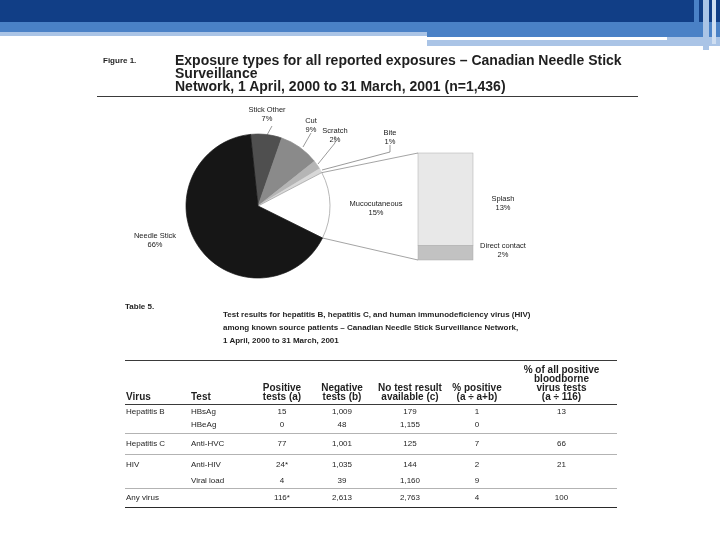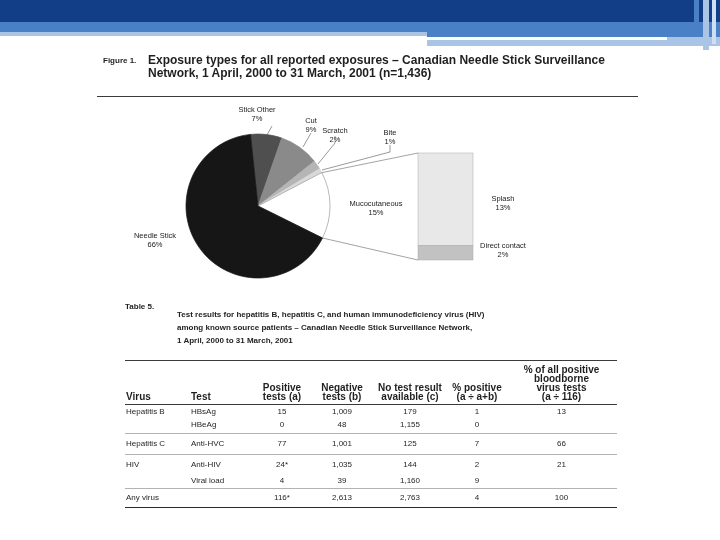--- a/index.html
+++ b/index.html
@@ -10,36 +10,36 @@
     -webkit-font-smoothing:antialiased;
   }
   .abs { position:absolute; }
 
   
   .bar { position:absolute; }
 
   
   .fig-title { left:103px; top:54px; width:530px; display:flex; }
   .fig-title .lbl { width:45px; font-weight:bold; font-size:8px; line-height:13px; }
-  .fig-title .txt { flex:1; font-weight:bold; font-size:12px; line-height:13px; white-space:pre-line; }
+  .fig-title .txt { flex:1; font-weight:bold; font-size:14px; line-height:13px; white-space:pre-line;margin-left:27px; }
   .rule { position:absolute; background:#3a3a3a; height:1px; }
 
   .fig-canvas { left:95px; top:100px; width:470px; height:190px; }
   svg { position:absolute; left:0; top:0; overflow:visible; }
 
   .plabel {
     position:absolute; transform:translateX(-50%);
     text-align:center; font-size:7.5px; line-height:9px; color:#1c1c1c;
     white-space:nowrap;
   }
   .plabel span { display:block; }
 
   
   .tbl-block { left:125px; top:300px; width:492px; }
-  .tbl-title { display:flex; }
+  .tbl-title { display:flex;gap:46px; }
   .tbl-title .lbl { width:52px; font-weight:bold; font-size:8px; line-height:13px; }
   .tbl-title .txt { flex:1; font-weight:bold; font-size:8px; line-height:13px; white-space:pre-line;margin-top:8px; }
 
   table { width:492px; border-collapse:collapse; table-layout:fixed; margin-top:13px;
           border-top:1px solid #3a3a3a; border-bottom:1.5px solid #2a2a2a; }
   thead th {
     font-size:10px; font-weight:bold; line-height:9px; vertical-align:bottom;
     padding:4px 1px 3px; white-space:pre-line; border-bottom:1px solid #3a3a3a;
   }
   tbody td { font-size:8px; line-height:9px; vertical-align:top; padding:2px 1px 1px; }
@@ -80,21 +80,21 @@
       <rect x="323" y="53" width="55" height="92.73333333333333" fill="#e8e8e8" stroke="#aaa" stroke-width="0.5"></rect>
       <rect x="323" y="145.73333333333335" width="55" height="14.266666666666666" fill="#c2c2c2" stroke="#aaa" stroke-width="0.5"></rect>
       <line x1="226.80665770464748" y1="72.64268547136996" x2="323" y2="53" stroke="#666" stroke-width="0.6"></line>
       <line x1="227.4912467372377" y1="138.0137329013148" x2="323" y2="160" stroke="#666" stroke-width="0.6"></line>
       <polyline points="177,26 172,35" fill="none" stroke="#555" stroke-width="0.6"></polyline>
       <polyline points="216,33 208,47" fill="none" stroke="#555" stroke-width="0.6"></polyline>
       <polyline points="240,36 240,43 223,64" fill="none" stroke="#555" stroke-width="0.6"></polyline>
       <polyline points="295,45 295,52 227,70" fill="none" stroke="#555" stroke-width="0.6"></polyline>
     </svg>
 
-  <div class="plabel" style="left:162px; top:5px;">
+  <div class="plabel" style="left:172px; top:5px;">
     <span>Stick Other</span>
     <span>7%</span>
   </div>
   <div class="plabel" style="left:216px; top:16px;">
     <span>Cut</span>
     <span>9%</span>
   </div>
   <div class="plabel" style="left:240px; top:26px;">
     <span>Scratch</span>
     <span>2%</span>

